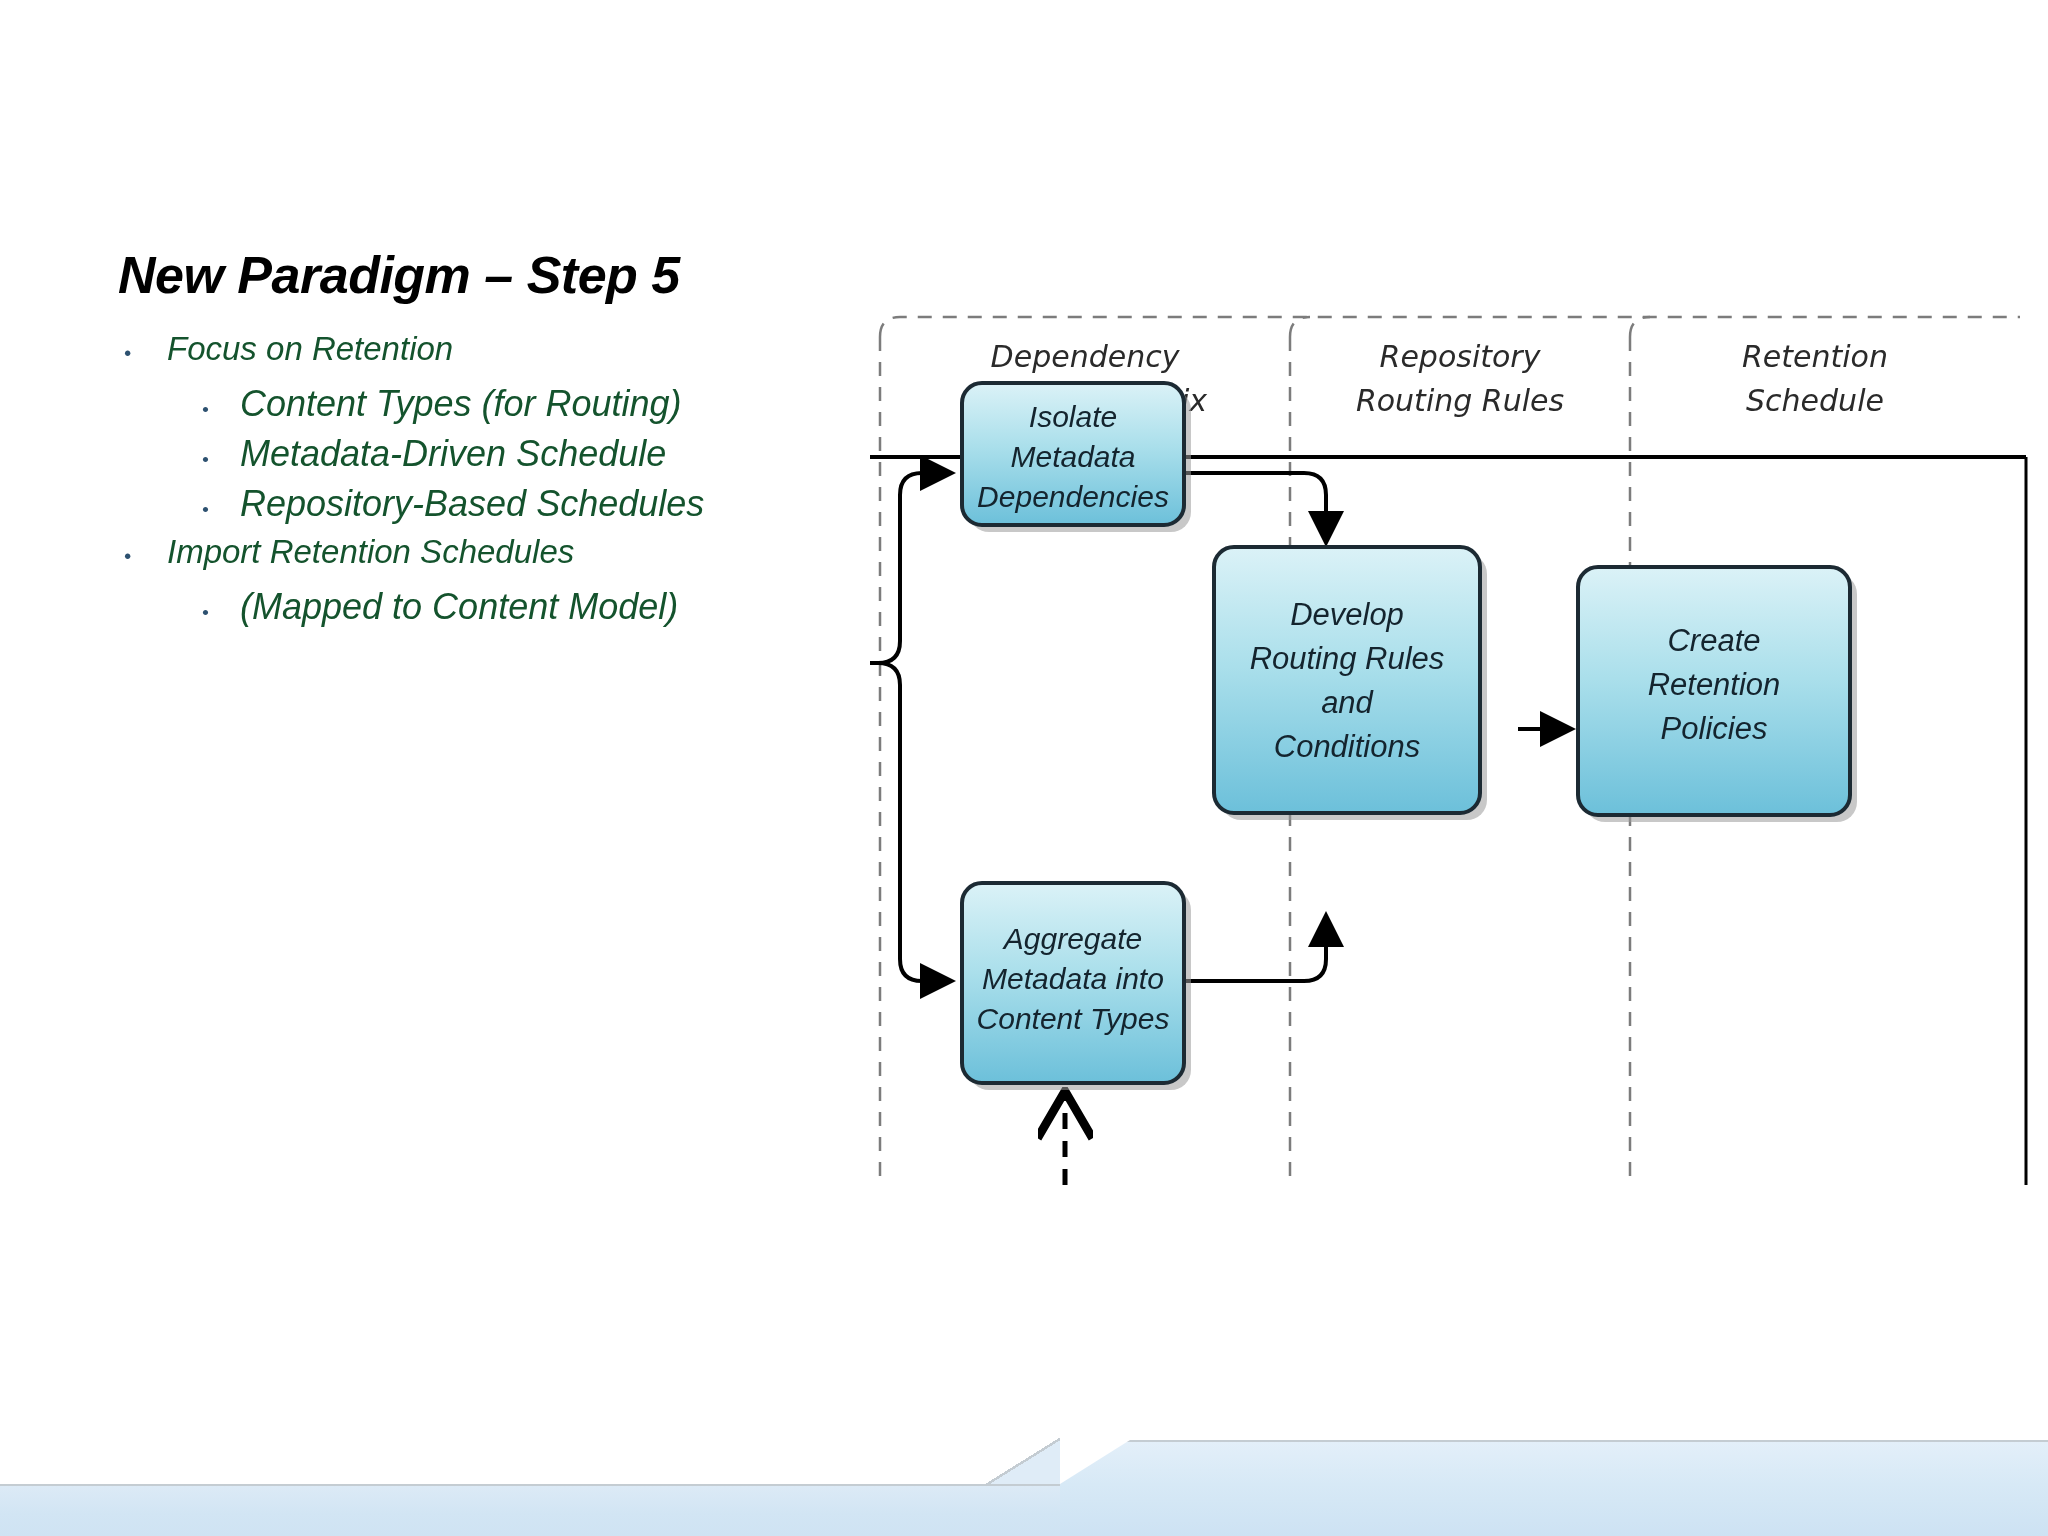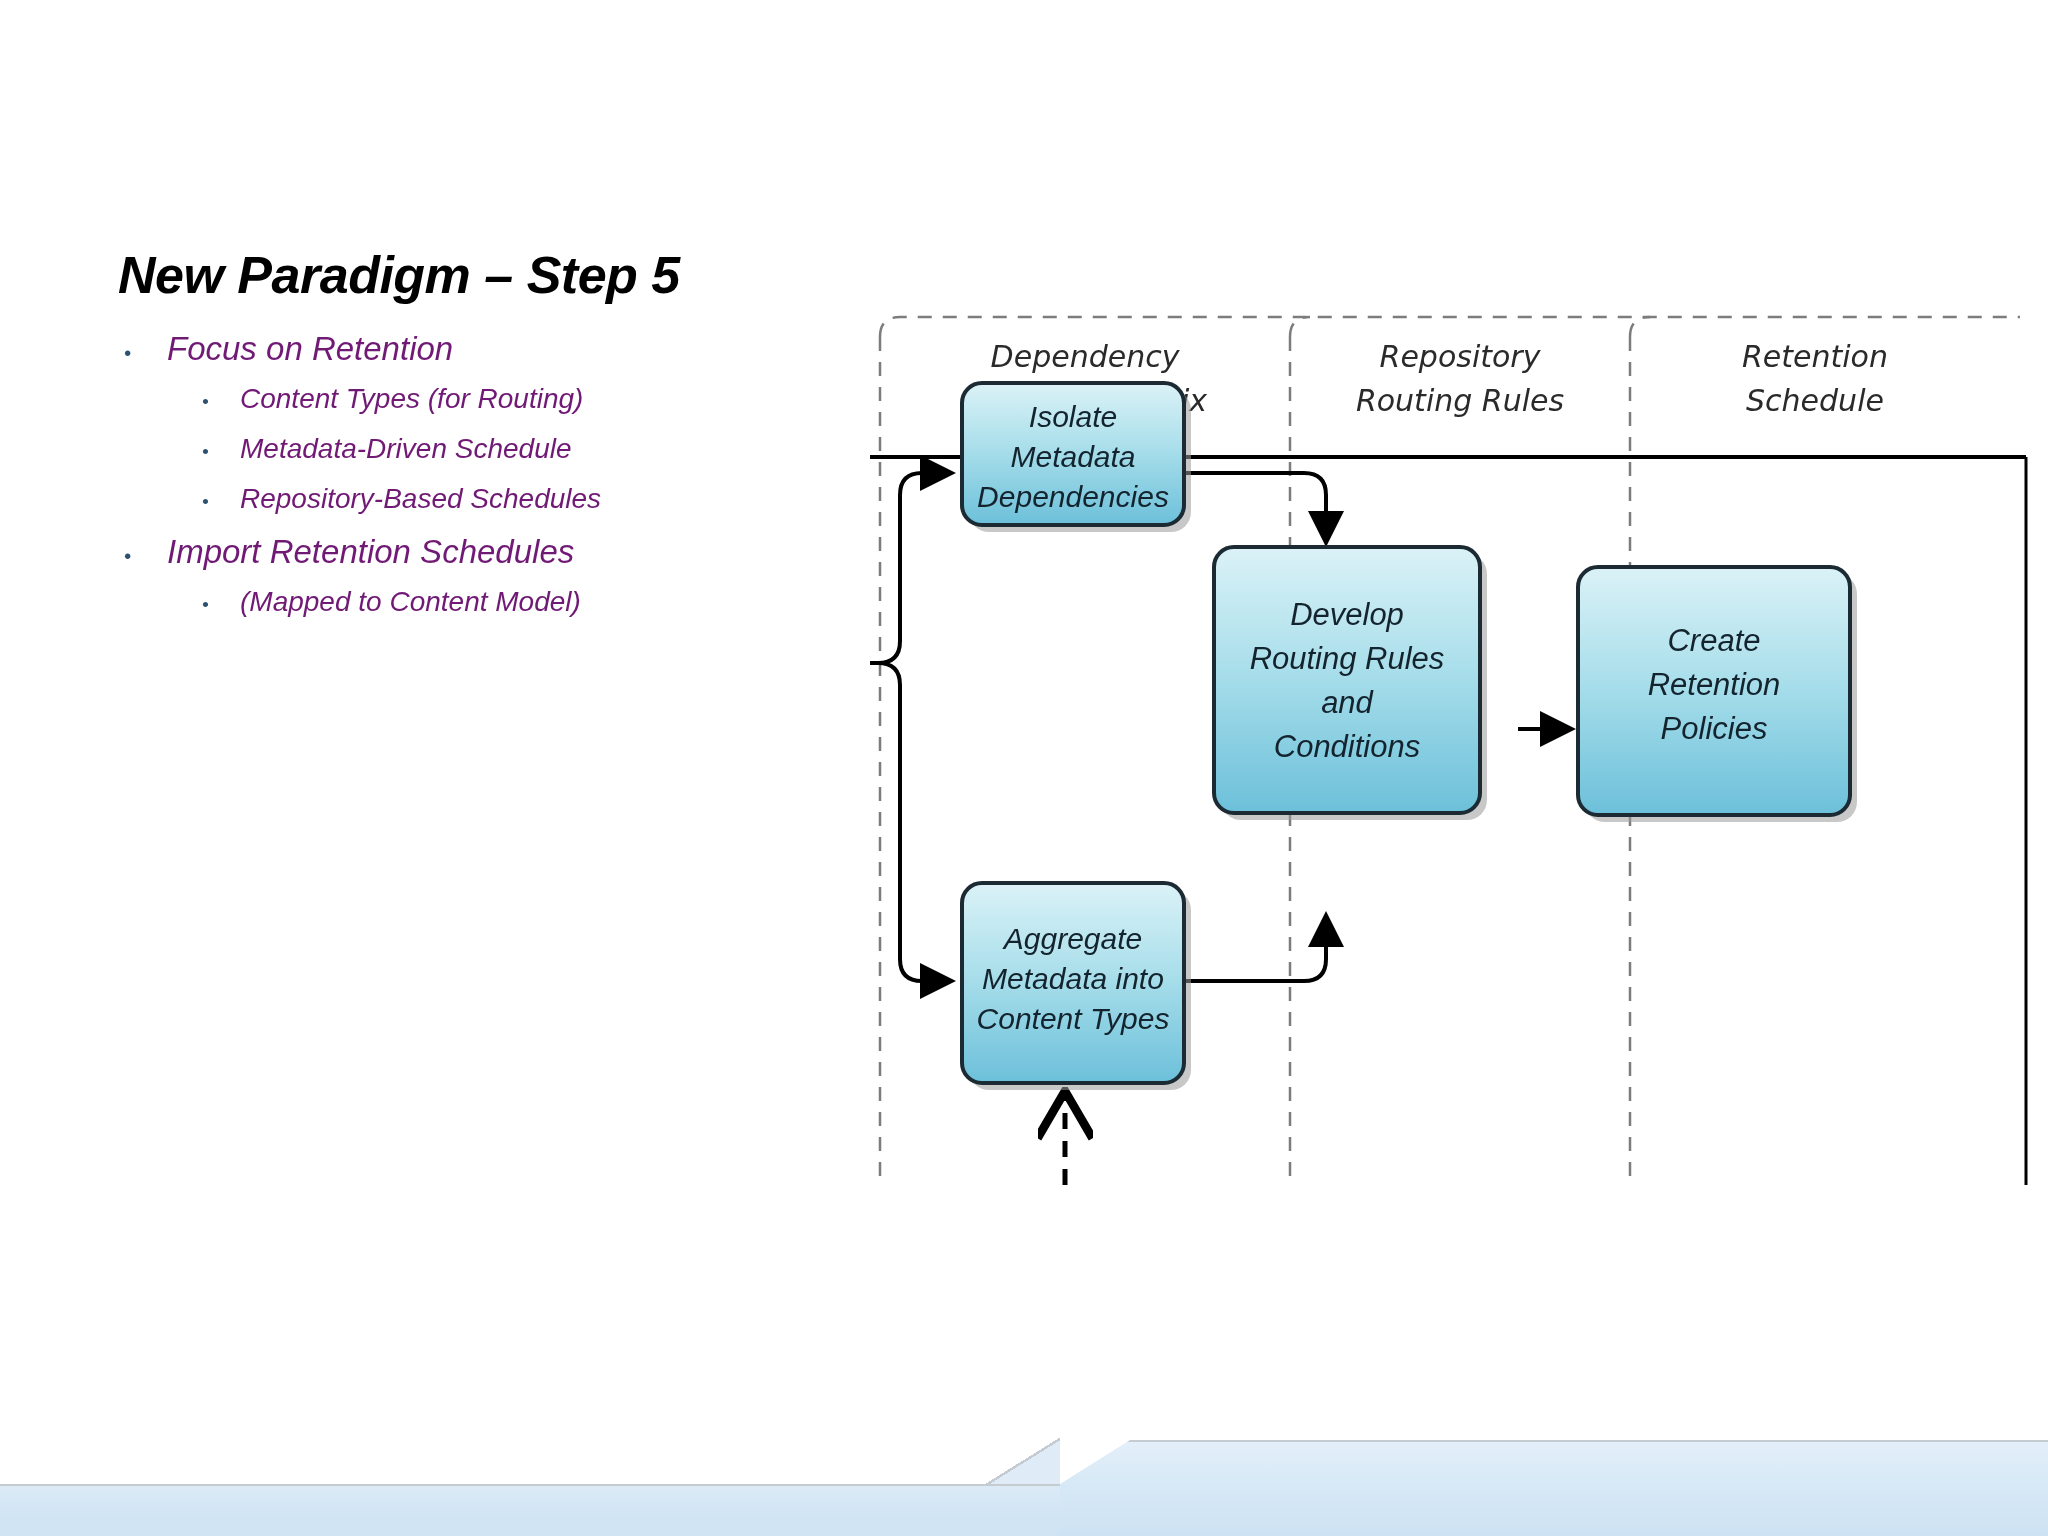--- a/index.html
+++ b/index.html
@@ -37,31 +37,31 @@
     display: flex;
     align-items: baseline;
     white-space: nowrap;
   }
   .bullet-row .dot {
     color: #2d5170;
     flex: 0 0 auto;
     text-align: left;
   }
   .bullet-row .txt {
-    color: #701a75;
+    color: #14532d;
     flex: 0 0 auto;
     text-align: center;
   }
   .lvl1 { height: 53px; }
   .lvl1 .dot { width: 57px; font-size: 20px; padding-left: 14px; }
   .lvl1 .txt { font-size: 33px; }
 
   .lvl2 { height: 50px; }
   .lvl2 .dot { width: 130px; font-size: 19px; padding-left: 92px; }
-  .lvl2 .txt { font-size: 28px; }
+  .lvl2 .txt { font-size: 36px; }
 
   
   #diagram {
     position: absolute;
     left: 870px; top: 305px;
     width: 1160px; height: 960px; text-align: right;
   }
   #diagram svg { display: block; }
 
   

